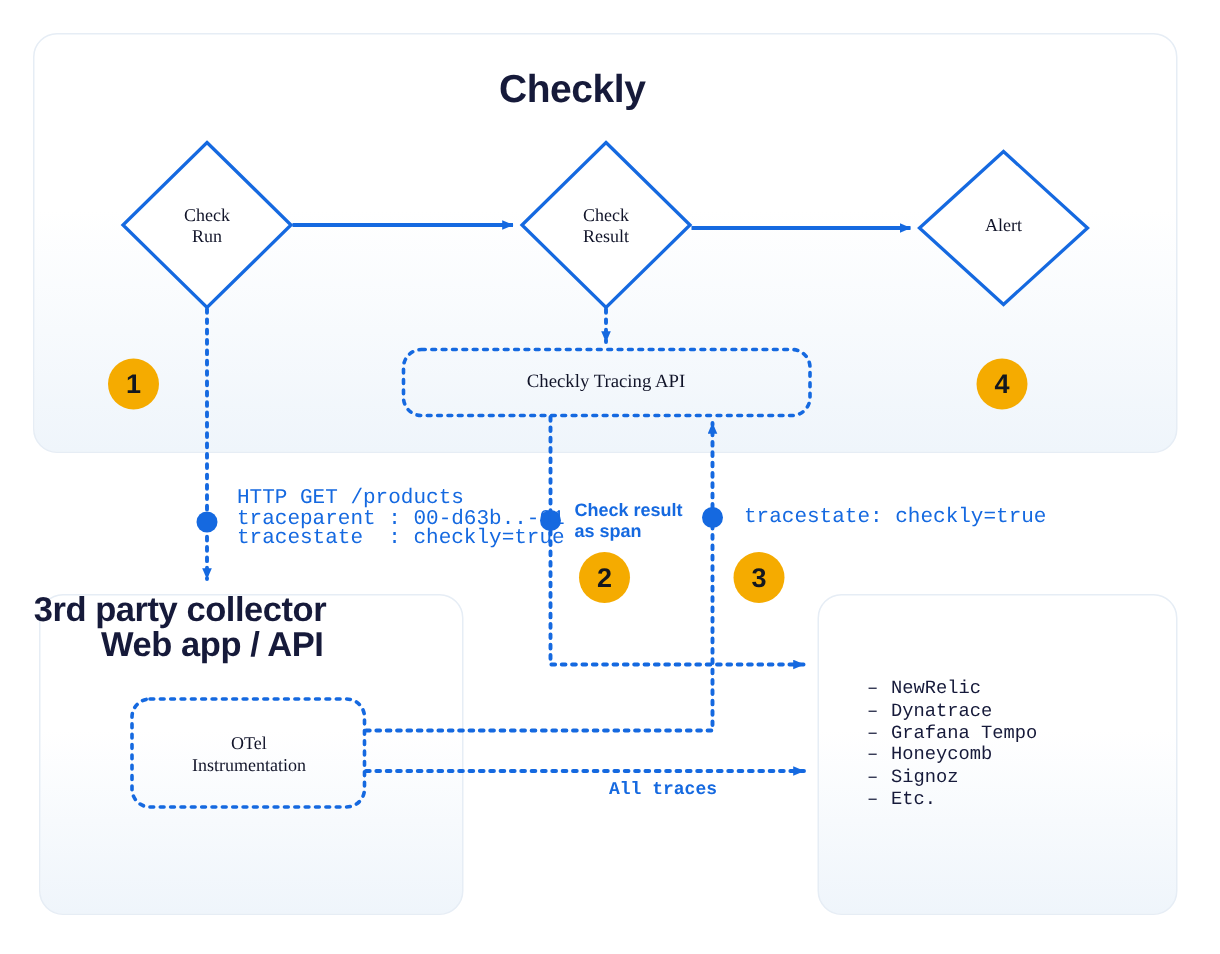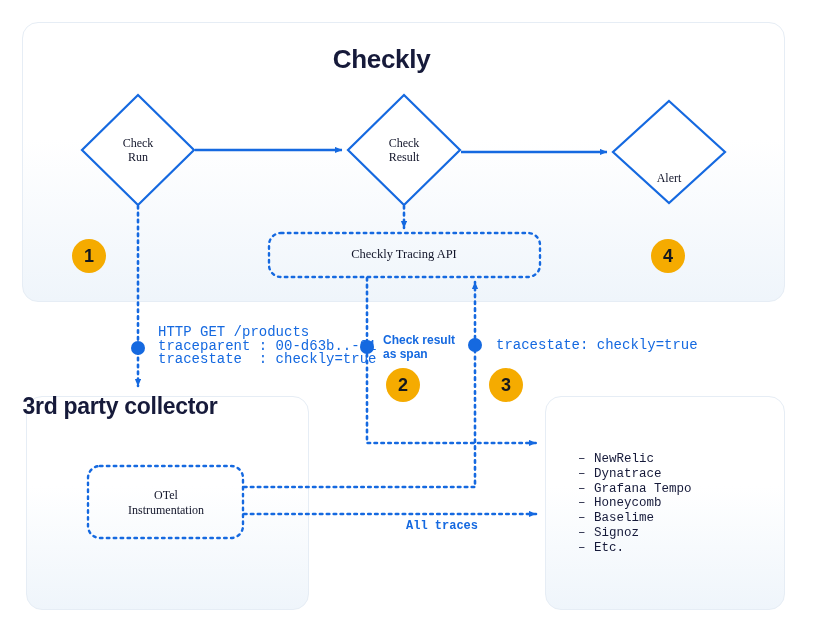--- a/index.html
+++ b/index.html
@@ -23,21 +23,21 @@
 
   
   svg.overlay{position:absolute;left:0;top:0;width:813px;height:636px;
               overflow:visible;pointer-events:none;}
 
   
   .node-label{position:absolute;text-align:center;color:#111429;
               font-size:12px;line-height:14px;white-space:pre;font-family:Liberation Serif, serif;}
   #lbl-check-run{left:88px;top:136px;width:100px;}
   #lbl-check-result{left:354px;top:136px;width:100px;}
-  #lbl-alert{left:619px;top:143px;width:100px;margin-top:28px;}
+  #lbl-alert{left:619px;top:143px;width:100px;}
   #lbl-tracing-api{left:268px;top:247px;width:272px;font-size:12.5px;}
   #lbl-otel{left:82px;top:488px;width:168px;font-size:12px;line-height:15px;}
 
   
   .mono{position:absolute;font-family:"Liberation Mono","DejaVu Sans Mono",monospace;
         color:#1569e0;font-size:14px;line-height:13.5px;white-space:pre;}
   #ann-http{left:158px;top:326px;}
   #ann-tracestate3{left:496px;top:339px;}
   .bold-ann{position:absolute;color:#1569e0;font-weight:700;font-size:12px;
             line-height:14px;white-space:pre;}
@@ -62,20 +62,21 @@
 </head>
 <body>
 
 <div class="stage">
 
   <div class="panel" id="panel-checkly"></div>
   <div class="panel" id="panel-webapp"></div>
   <div class="panel" id="panel-collector"></div>
 
   <div class="panel-title" id="title-checkly">Checkly</div>
+  <div class="panel-title" id="title-webapp">Web app / API</div>
   <div class="panel-title" id="title-collector">3rd party collector</div>
 
   <svg class="overlay" viewBox="0 0 813 636">
     <defs>
       <marker id="arrowSolid" markerWidth="9" markerHeight="9" refX="7.2" refY="3.2" orient="auto" markerUnits="userSpaceOnUse">
         <path d="M0,0 L7.6,3.2 L0,6.4 z" fill="#1569e0"></path>
       </marker>
       <marker id="arrowDot" markerWidth="9" markerHeight="9" refX="7.2" refY="3.2" orient="auto" markerUnits="userSpaceOnUse">
         <path d="M0,0 L7.6,3.2 L0,6.4 z" fill="#1569e0"></path>
       </marker>
@@ -132,18 +133,17 @@
   <div class="badge" id="badge-1">1</div>
   <div class="badge" id="badge-2">2</div>
   <div class="badge" id="badge-3">3</div>
   <div class="badge" id="badge-4">4</div>
 
   <div id="collector-list">
       <div class="li"><span class="dash">–</span><span>NewRelic</span></div>
       <div class="li"><span class="dash">–</span><span>Dynatrace</span></div>
       <div class="li"><span class="dash">–</span><span>Grafana Tempo</span></div>
       <div class="li"><span class="dash">–</span><span>Honeycomb</span></div>
-      <div class="li"><span class="dash">–</span><span>Baselime</span></div>
       <div class="li"><span class="dash">–</span><span>Signoz</span></div>
       <div class="li"><span class="dash">–</span><span>Etc.</span></div>
     </div>
 
 </div>
 
 </body></html>

